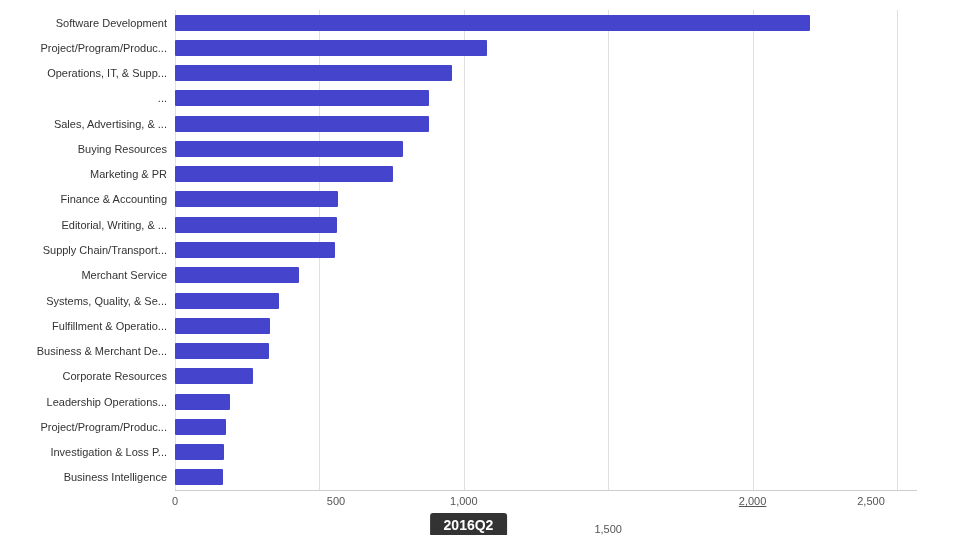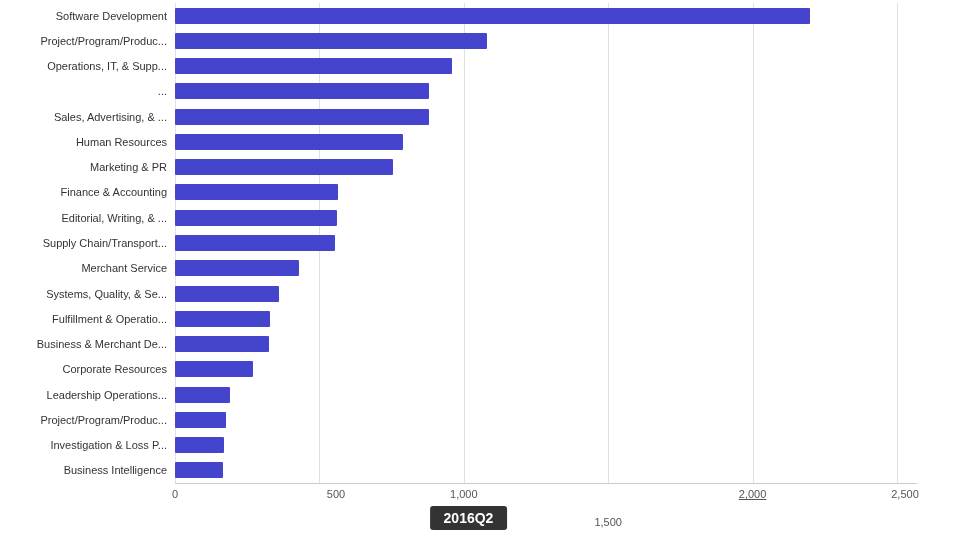--- a/index.html
+++ b/index.html
@@ -7,21 +7,21 @@
       font-family: Arial, sans-serif;
       background: #fff;
       width: 957px;
       height: 535px;
       overflow: hidden;
     }
     .chart-container {
       width: 957px;
       height: 535px;
       position: relative;
-      padding: 3px 20px 60px 0;
+      padding: 10px 20px 60px 0;
     }
     .chart-area {
       display: flex;
       flex-direction: column;
       height: 480px;
       position: relative;
     }
     .bar-row {
       display: flex;
       align-items: center;
@@ -142,21 +142,21 @@
           <div class="bar-fill" style="width: 254.144px;"></div>
         </div>
       </div>
       <div class="bar-row">
         <div class="bar-label">Sales, Advertising, &amp; ...</div>
         <div class="bar-track">
           <div class="bar-fill" style="width: 254.144px;"></div>
         </div>
       </div>
       <div class="bar-row">
-        <div class="bar-label">Human Resources</div>
+        <div class="bar-label">Buying Resources</div>
         <div class="bar-track">
           <div class="bar-fill" style="width: 228.152px;"></div>
         </div>
       </div>
       <div class="bar-row">
         <div class="bar-label">Marketing &amp; PR</div>
         <div class="bar-track">
           <div class="bar-fill" style="width: 218.044px;"></div>
         </div>
       </div>
@@ -233,17 +233,17 @@
         </div>
       </div>
     </div>
   <div class="footer-area">
     <div class="x-axis" id="x-axis" style="position: relative; height: 20px;">
         <div class="x-tick" style="position: absolute; left: 0px; transform: translateX(-50%);">0</div>
         <div class="x-tick" style="position: absolute; left: 161px; transform: translateX(-50%); text-align: center;">500</div>
         <div class="x-tick" style="position: absolute; left: 288.8px; transform: translateX(-50%);">1,000</div>
         <div class="x-tick" style="position: absolute; left: 433.2px; transform: translateX(-50%); margin-top: 28px;">1,500</div>
         <div class="x-tick" style="position: absolute; left: 577.6px; transform: translateX(-50%); text-decoration: underline;">2,000</div>
-        <div class="x-tick" style="position: absolute; left: 730px; transform: translateX(-50%);">2,500</div>
+        <div class="x-tick" style="position: absolute; left: 696px; transform: translateX(-50%);">2,500</div>
       </div>
     <div class="quarter-label">2016Q2</div>
   </div>
 </div>
 
 </body></html>

